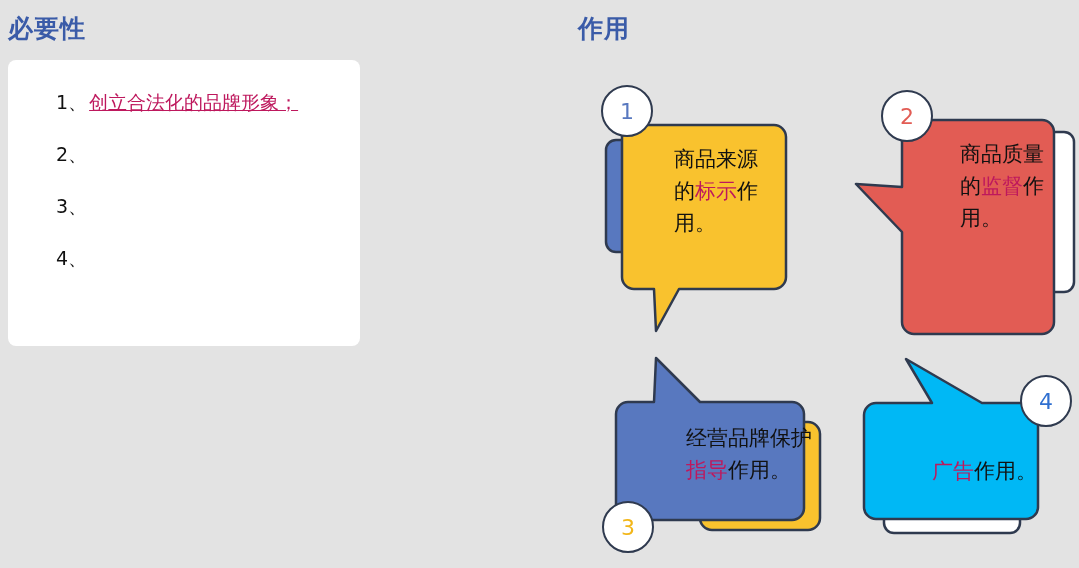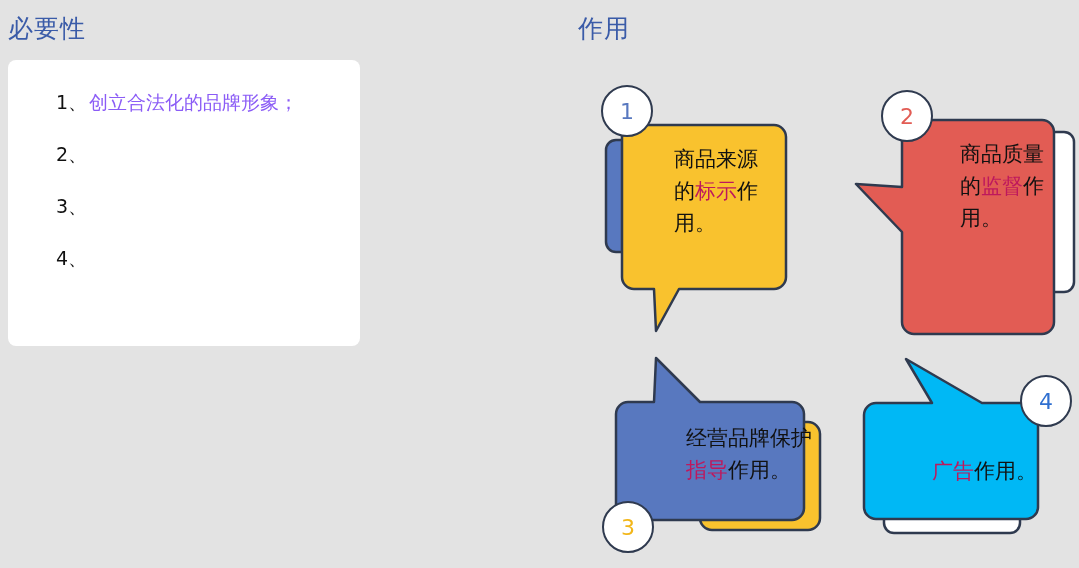--- a/index.html
+++ b/index.html
@@ -7,21 +7,21 @@
     width:1079px;height:568px;
     background:#e3e3e3;
     font-family:"DejaVu Sans","Liberation Sans",sans-serif;
     overflow:hidden;position:relative;
   }
   .stage{position:absolute;inset:0;}
 
   
   .heading{
     position:absolute;
-    font-size:25px;font-weight:normal;
+    font-size:25px;font-weight:bold;
     color:#3a5ba8;
     letter-spacing:1px;
     white-space:nowrap;
   }
   #h-left{left:8px;top:12px;}
   #h-right{left:578px;top:12px;}
 
   
   .card{
     position:absolute;left:8px;top:60px;
@@ -30,21 +30,21 @@
   }
   .card-list{
     position:absolute;left:48px;top:30px;right:10px;
   }
   .li{
     display:flex;align-items:baseline;
     font-size:19px;color:#111;
     margin-bottom:26px;white-space:nowrap;
   }
   .li-num{font-size:19px;color:#111;margin-right:2px;}
-  .li-txt{font-size:19px;color:#8b5cf6;}
+  .li-txt{font-size:19px;color:#be185d;text-decoration:underline;}
 
   
   .bubble-wrap{position:absolute;}
   .bub-svg{position:absolute;left:0;top:0;overflow:visible;}
   .bub-text{
     position:absolute;
     font-size:21px;line-height:32px;
     color:#111;
     white-space:pre-wrap;
     letter-spacing:0px;

